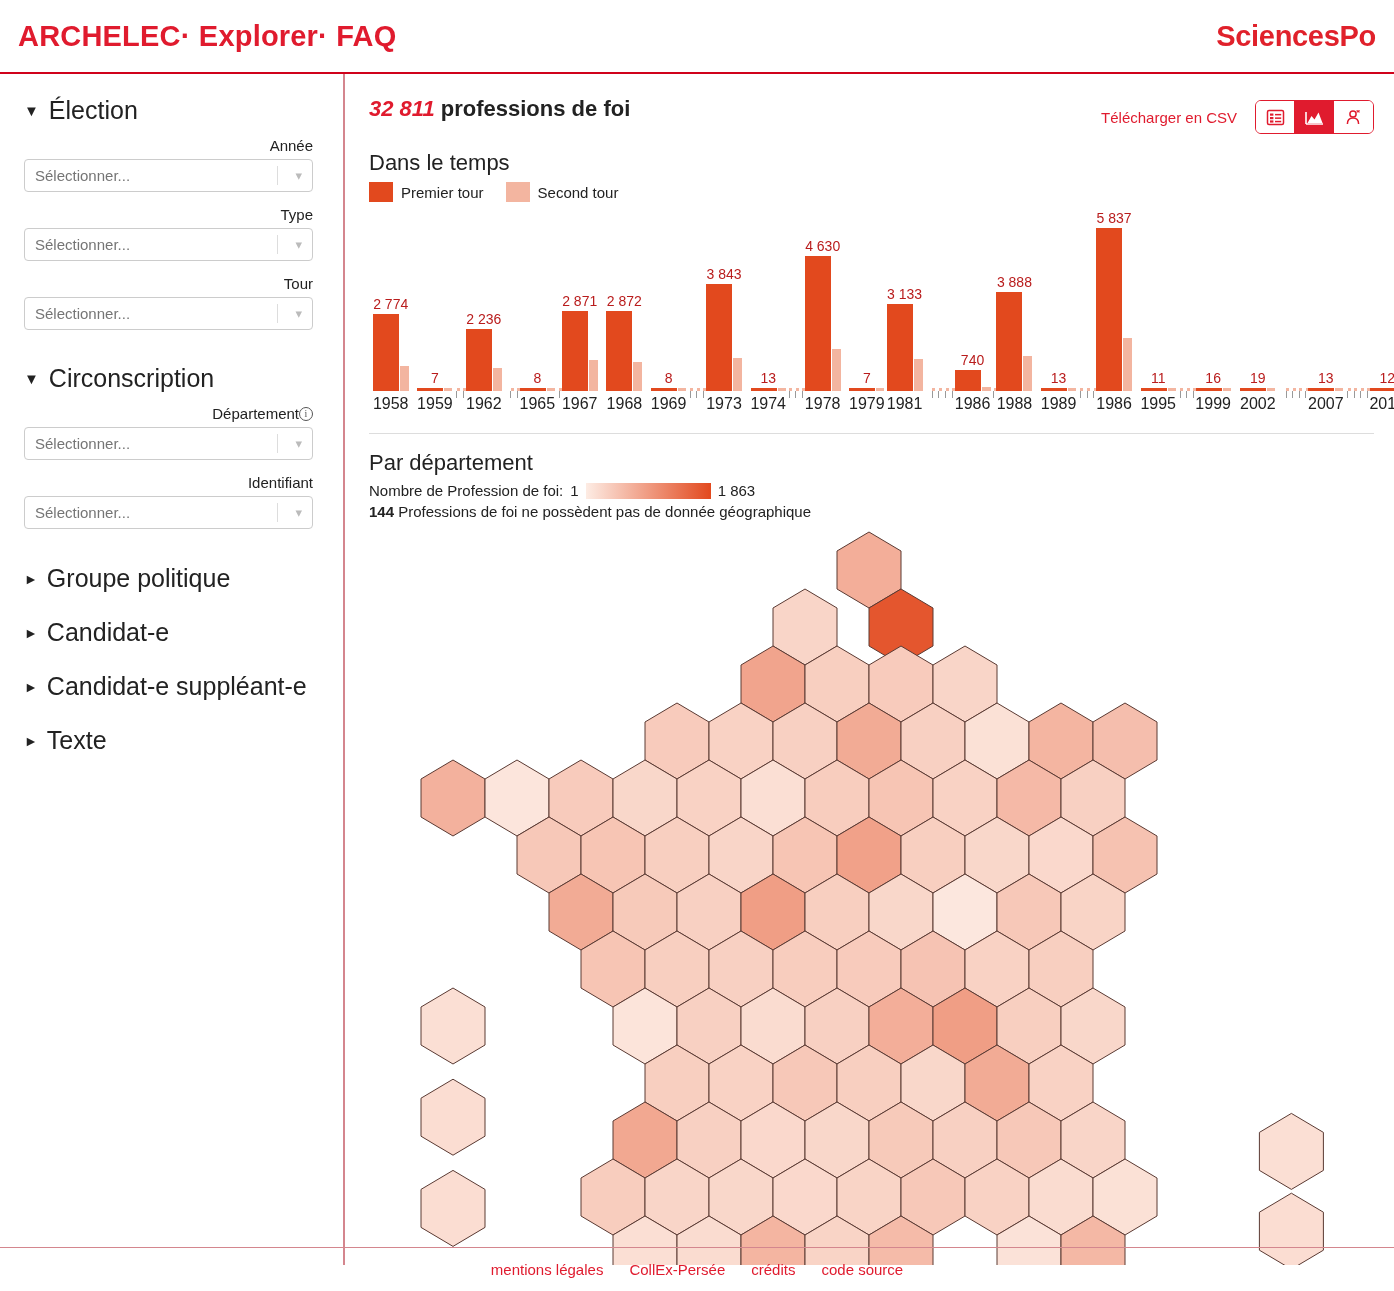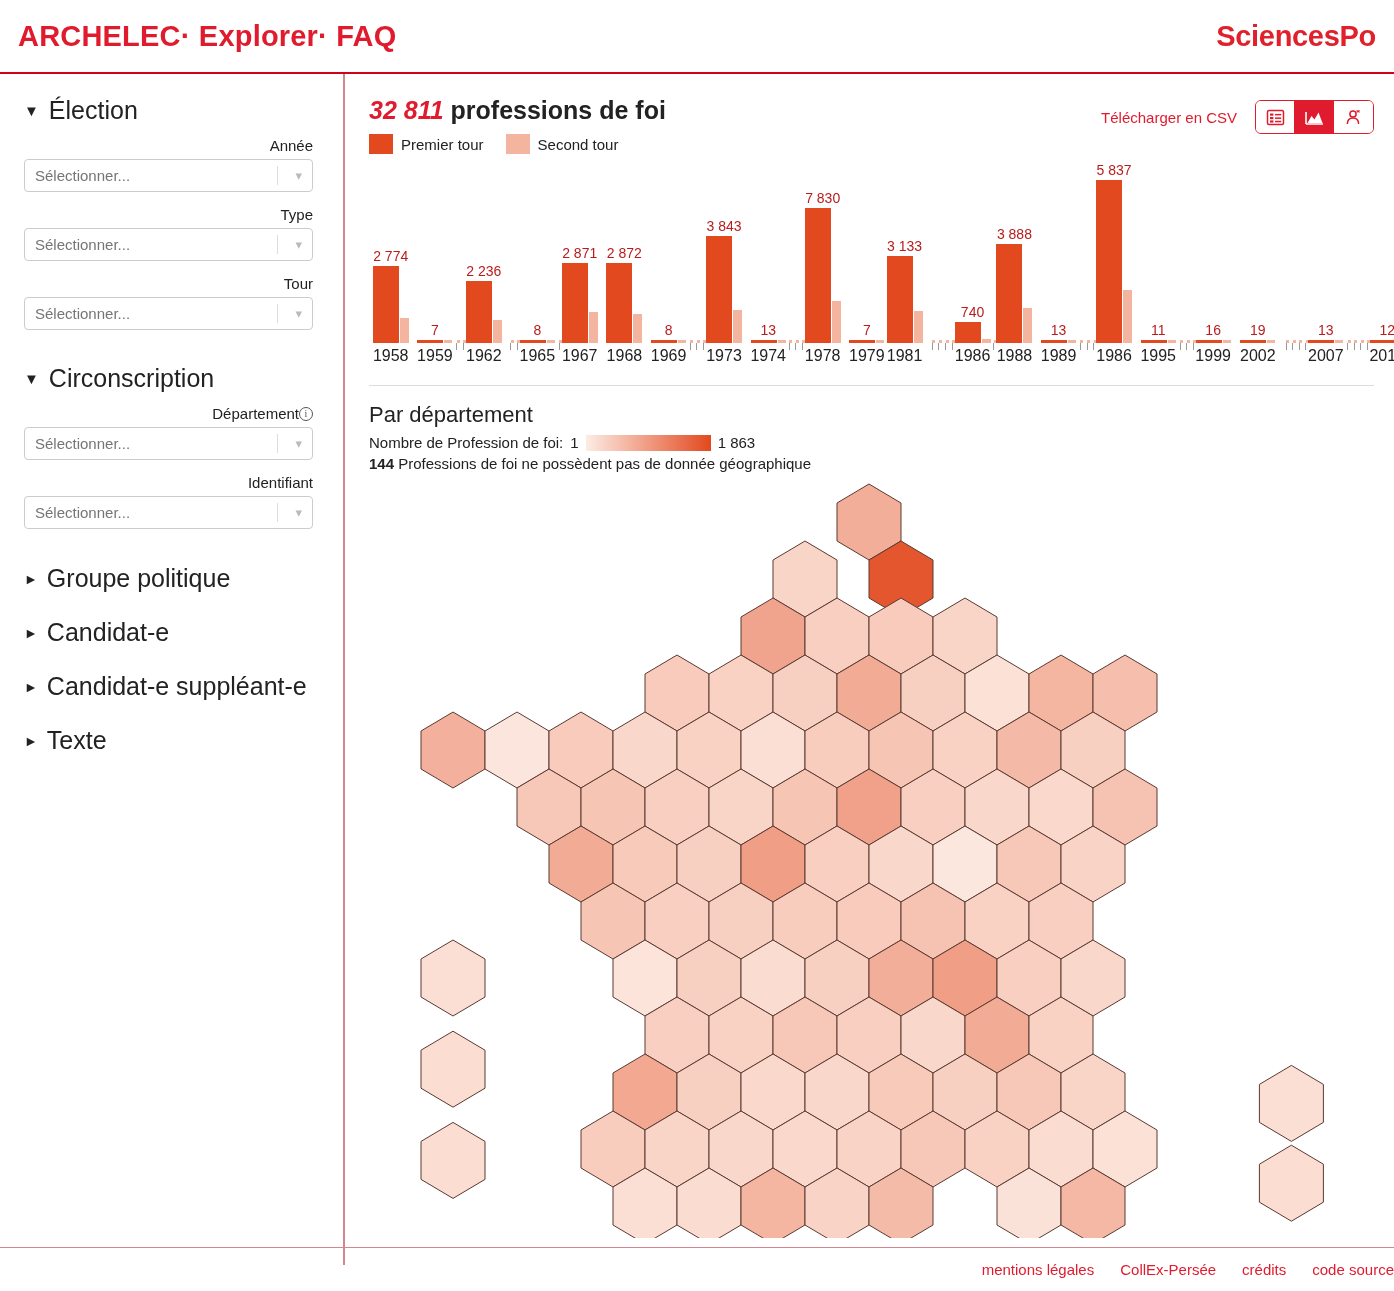--- a/index.html
+++ b/index.html
@@ -53,21 +53,21 @@
   .select .sep { position:absolute; right:34px; top:6px; bottom:6px; width:1px; background:#ddd;}
   .select .chev { position:absolute; right:10px; color:#bbb; font-size:13px; }
   .collapsed-group {
     font-size:25px; margin:0 0 24px 0; cursor:pointer; line-height:1.2;
   }
   .collapsed-group .caret { font-size:14px; position:relative; top:-3px; margin-right:9px;}
   #collapsed-list { margin-top:34px; }
 
   
   #main-top { display:flex; align-items:flex-start; justify-content:space-between; padding-right:20px;}
-  #count-line { font-size:25px; font-weight:bold; }
+  #count-line { font-size:22px; font-weight:bold; }
   #count-line .num { color:#e01b2e; font-style:italic; }
   #top-right { display:flex; align-items:center; gap:18px; margin-top:4px;}
   #csv-link { color:#e01b2e; font-size:15px; text-decoration:none; cursor:pointer;}
   .toggle-group { display:flex; border:1px solid #e01b2e; border-radius:6px; overflow:hidden; height:34px;}
   .tg-btn {
     width:39px; display:flex; align-items:center; justify-content:center;
     cursor:pointer; background:#fff; border-right:1px solid #e01b2e;
   }
   .tg-btn:last-child { border-right:none; }
   .tg-btn.active { background:#e01b2e; }
@@ -104,21 +104,21 @@
   }
   #no-geo { font-size:15px; margin-top:4px; }
   #no-geo b { font-weight:bold; }
   #mapzone { position:relative; width:1024px; height:760px; margin-top:6px; overflow:hidden;}
   svg#hexmap { display:block; }
 
   
   #footer {
     position:absolute; left:0; right:0; bottom:0; height:44px;
     border-top:1px solid #d4868e;
-    display:flex; align-items:center; justify-content:flex-end; gap:26px;
+    display:flex; align-items:center; justify-content:center; gap:26px;
   }
   #footer a { color:#e01b2e; font-size:15px; text-decoration:none; cursor:pointer;}
 </style>
 </head>
 <body>
 
 <div id="header">
   <div id="brand">
     <a>ARCHELEC</a><span class="sep">·</span>
     <a>Explorer</a><span class="sep">·</span>
@@ -232,20 +232,21 @@
             <svg width="19" height="19" viewBox="0 0 19 19" aria-hidden="true">
               <circle cx="9" cy="6" r="3.1" fill="none" stroke="#e01b2e" stroke-width="1.5"></circle>
               <path d="M3.4 16 C3.4 11.9 6 10 9 10 C12 10 14.6 11.9 14.6 16" fill="none" stroke="#e01b2e" stroke-width="1.5"></path>
               <path d="M12.6 4.2 L15.6 2.4 M12.6 2.4 L15.6 4.2" stroke="#e01b2e" stroke-width="1.2"></path>
             </svg>
           </div>
         </div>
       </div>
     </div>
 
+    <h3 class="sec-title">Dans le temps</h3>
 
     <div id="legend">
       <span class="swatch" style="background:#e2491e"></span>
       <span class="lg-label">Premier tour</span>
       <span class="swatch" style="background:#f3b5a0"></span>
       <span class="lg-label">Second tour</span>
     </div>
 
     <div id="chart-wrap">
       <div id="bars">
@@ -332,21 +333,21 @@
           </div>
           <div class="bargroup" style="left: 422.633px; width: 7px; height: 185px;">
             <span class="bar t1" style="left:0;width:3px;height:0px"></span>
             <span class="bar t2" style="left:4px;width:3px;height:3px"></span>
           </div>
           <div class="bargroup" style="left: 429.149px; width: 7px; height: 185px;">
             <span class="bar t1" style="left:0;width:3px;height:0px"></span>
             <span class="bar t2" style="left:4px;width:3px;height:3px"></span>
           </div>
           <div class="bargroup" style="left: 435.665px; width: 36px; height: 185px;">
-            <span class="bar-val" style="bottom:134.8792187767689px">7 830</span>
+            <span class="bar-val" style="bottom:134.8792187767689px">4 630</span>
             <span class="bar t1" style="left:0;width:26px;height:134.8792187767689px"></span>
             <span class="bar t2" style="left:27px;width:9px;height:41.88795614185369px"></span>
           </div>
           <div class="bargroup" style="left: 480.349px; width: 35px; height: 185px;">
             <span class="bar-val" style="bottom:3px">7</span>
             <span class="bar t1" style="left:0;width:26px;height:3px"></span>
             <span class="bar t2" style="left:27px;width:8px;height:3px"></span>
           </div>
           <div class="bargroup" style="left: 517.585px; width: 36px; height: 185px;">
             <span class="bar-val" style="bottom:87.48997772828508px">3 133</span>

